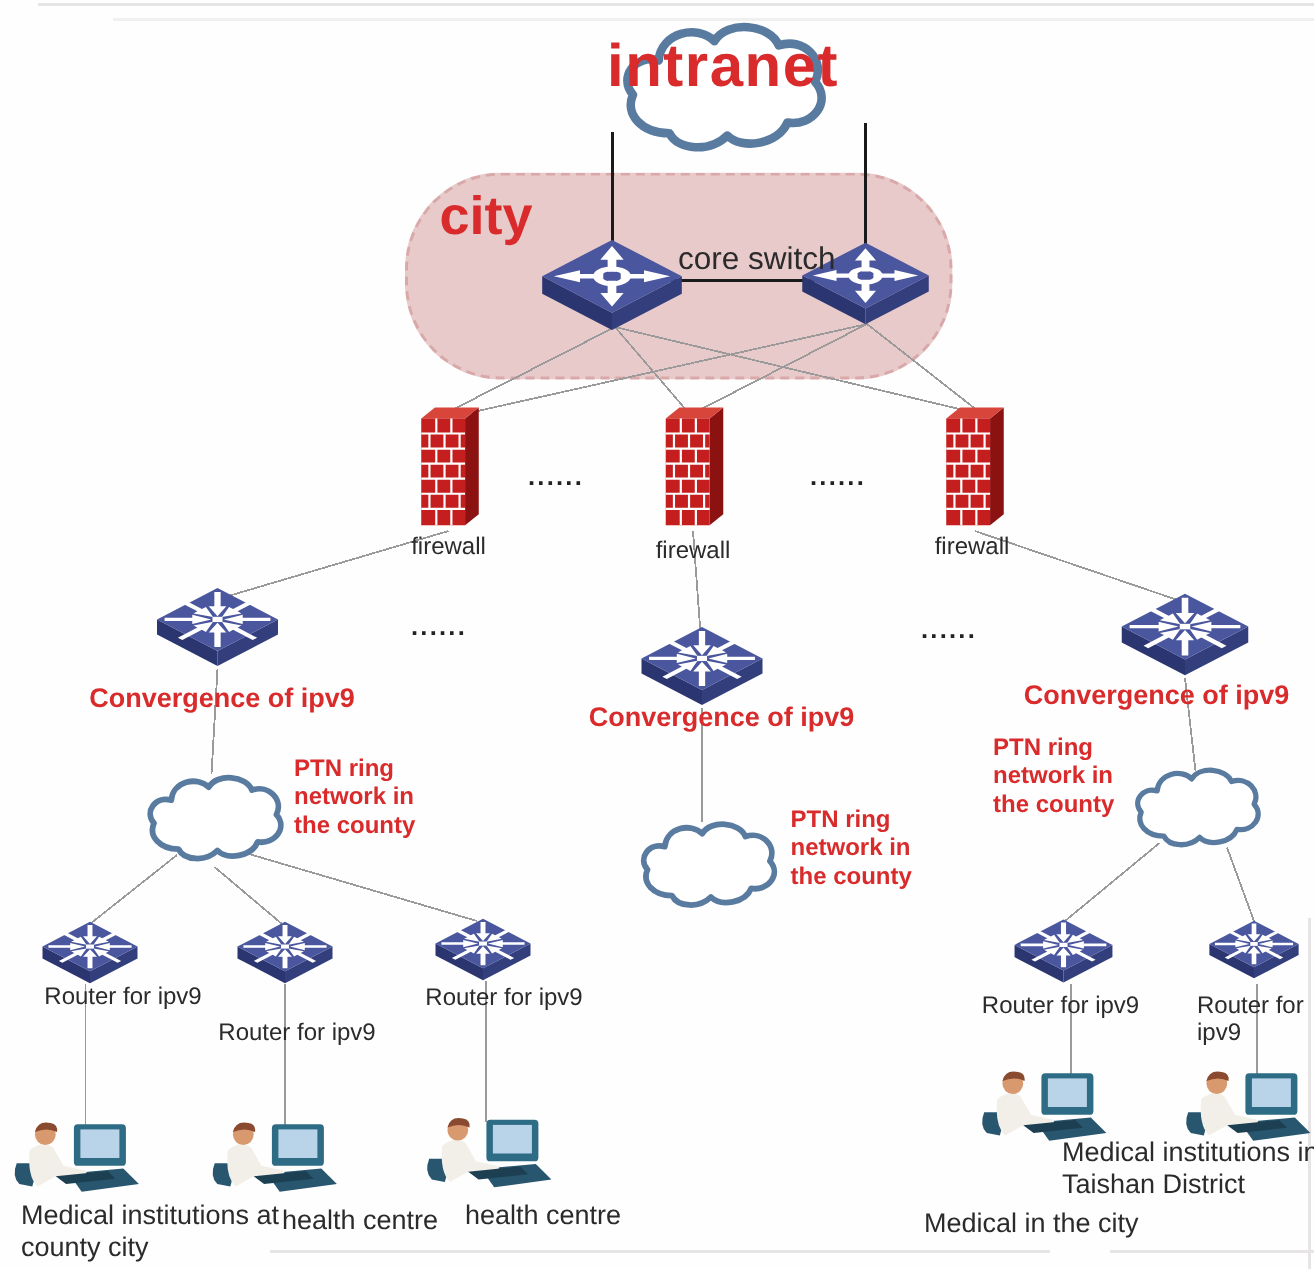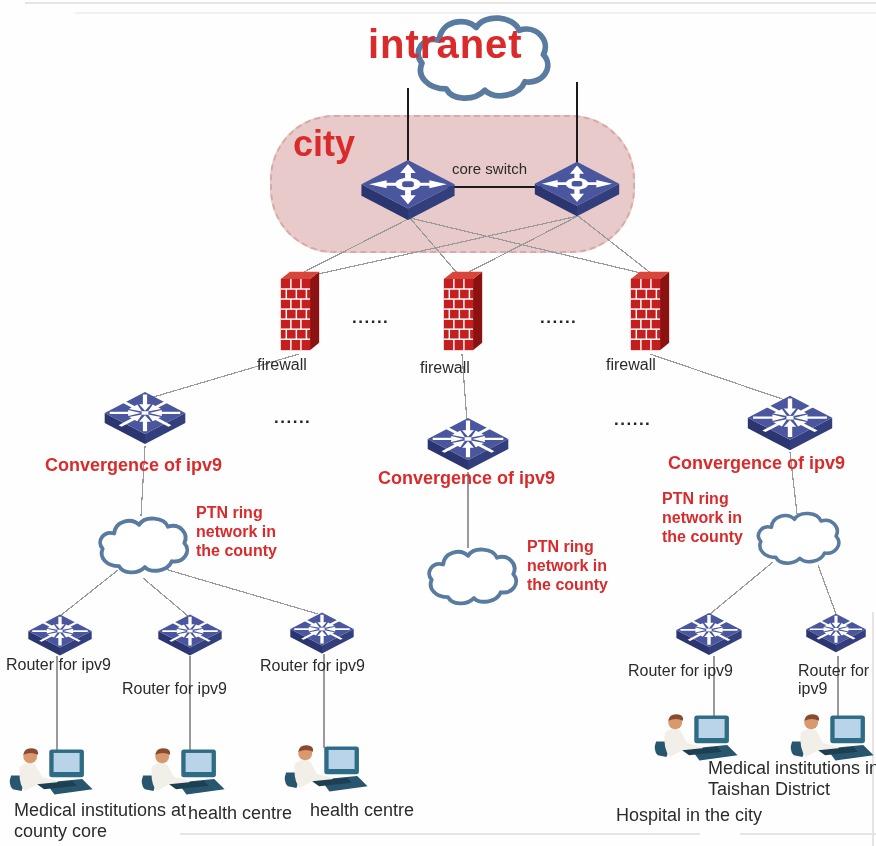--- a/index.html
+++ b/index.html
@@ -3,23 +3,23 @@
 <meta charset="utf-8">
 <style>
   html,body{margin:0;padding:0;background:#fff;}
   #canvas{
     position:relative;width:876px;height:846px;overflow:hidden;
     background:#fefefe;
     font-family:"Liberation Sans","DejaVu Sans",sans-serif;
   }
   .abs{position:absolute;}
   .lbl{position:absolute;line-height:1.12;white-space:normal;}
-  .lbl.center{}
+  .lbl.center{text-align:center;}
   .dark{color:var(--label-dark);font-size:16px;}
-  .dark.small{font-size:15px;}
+  .dark.small{font-size:21px;}
   .red{color:var(--red-text);font-weight:bold;}
   .red.big{font-size:40px;letter-spacing:1px;}
   .red.core{font-size:36px;}
   .red.mid{font-size:18px;}
   .red.ptn{font-size:16px;line-height:1.2;}
   .dots{color:#222;font-size:17px;font-weight:bold;letter-spacing:1.5px;}
   .endpoint{font-size:18px;color:var(--label-dark);line-height:1.15;}
   #core-region{
     position:absolute;left:270px;top:115px;width:361px;height:134px;
     background:var(--core-region-fill);
@@ -267,19 +267,19 @@
     <span>network in</span><br>
     <span>the county</span>
   </div>
 
   <div class="lbl dark center" style="left:6px;top:656px;width:152px">Router for ipv9</div>
   <div class="lbl dark center" style="left:122px;top:680px;width:152px">Router for ipv9</div>
   <div class="lbl dark center" style="left:260px;top:657px;width:152px">Router for ipv9</div>
   <div class="lbl dark center" style="left:628px;top:662px;width:158px">Router for ipv9</div>
   <div class="lbl dark" style="left:798px;top:662px;width:80px">Router for ipv9</div>
 
-  <div class="lbl endpoint" style="left:14px;top:800px;width:176px">Medical institutions at county core</div>
+  <div class="lbl endpoint" style="left:14px;top:800px;width:176px">Medical institutions at county city</div>
   <div class="lbl endpoint" style="left:188px;top:803px;width:120px">health centre</div>
   <div class="lbl endpoint" style="left:310px;top:800px;width:120px">health centre</div>
-  <div class="lbl endpoint" style="left:616px;top:805px;width:170px">Hospital in the city</div>
+  <div class="lbl endpoint" style="left:616px;top:805px;width:170px">Medical in the city</div>
   <div class="lbl endpoint" style="left:708px;top:758px;width:172px">Medical institutions in Taishan District</div>
 
 </div>
 
 </body></html>

